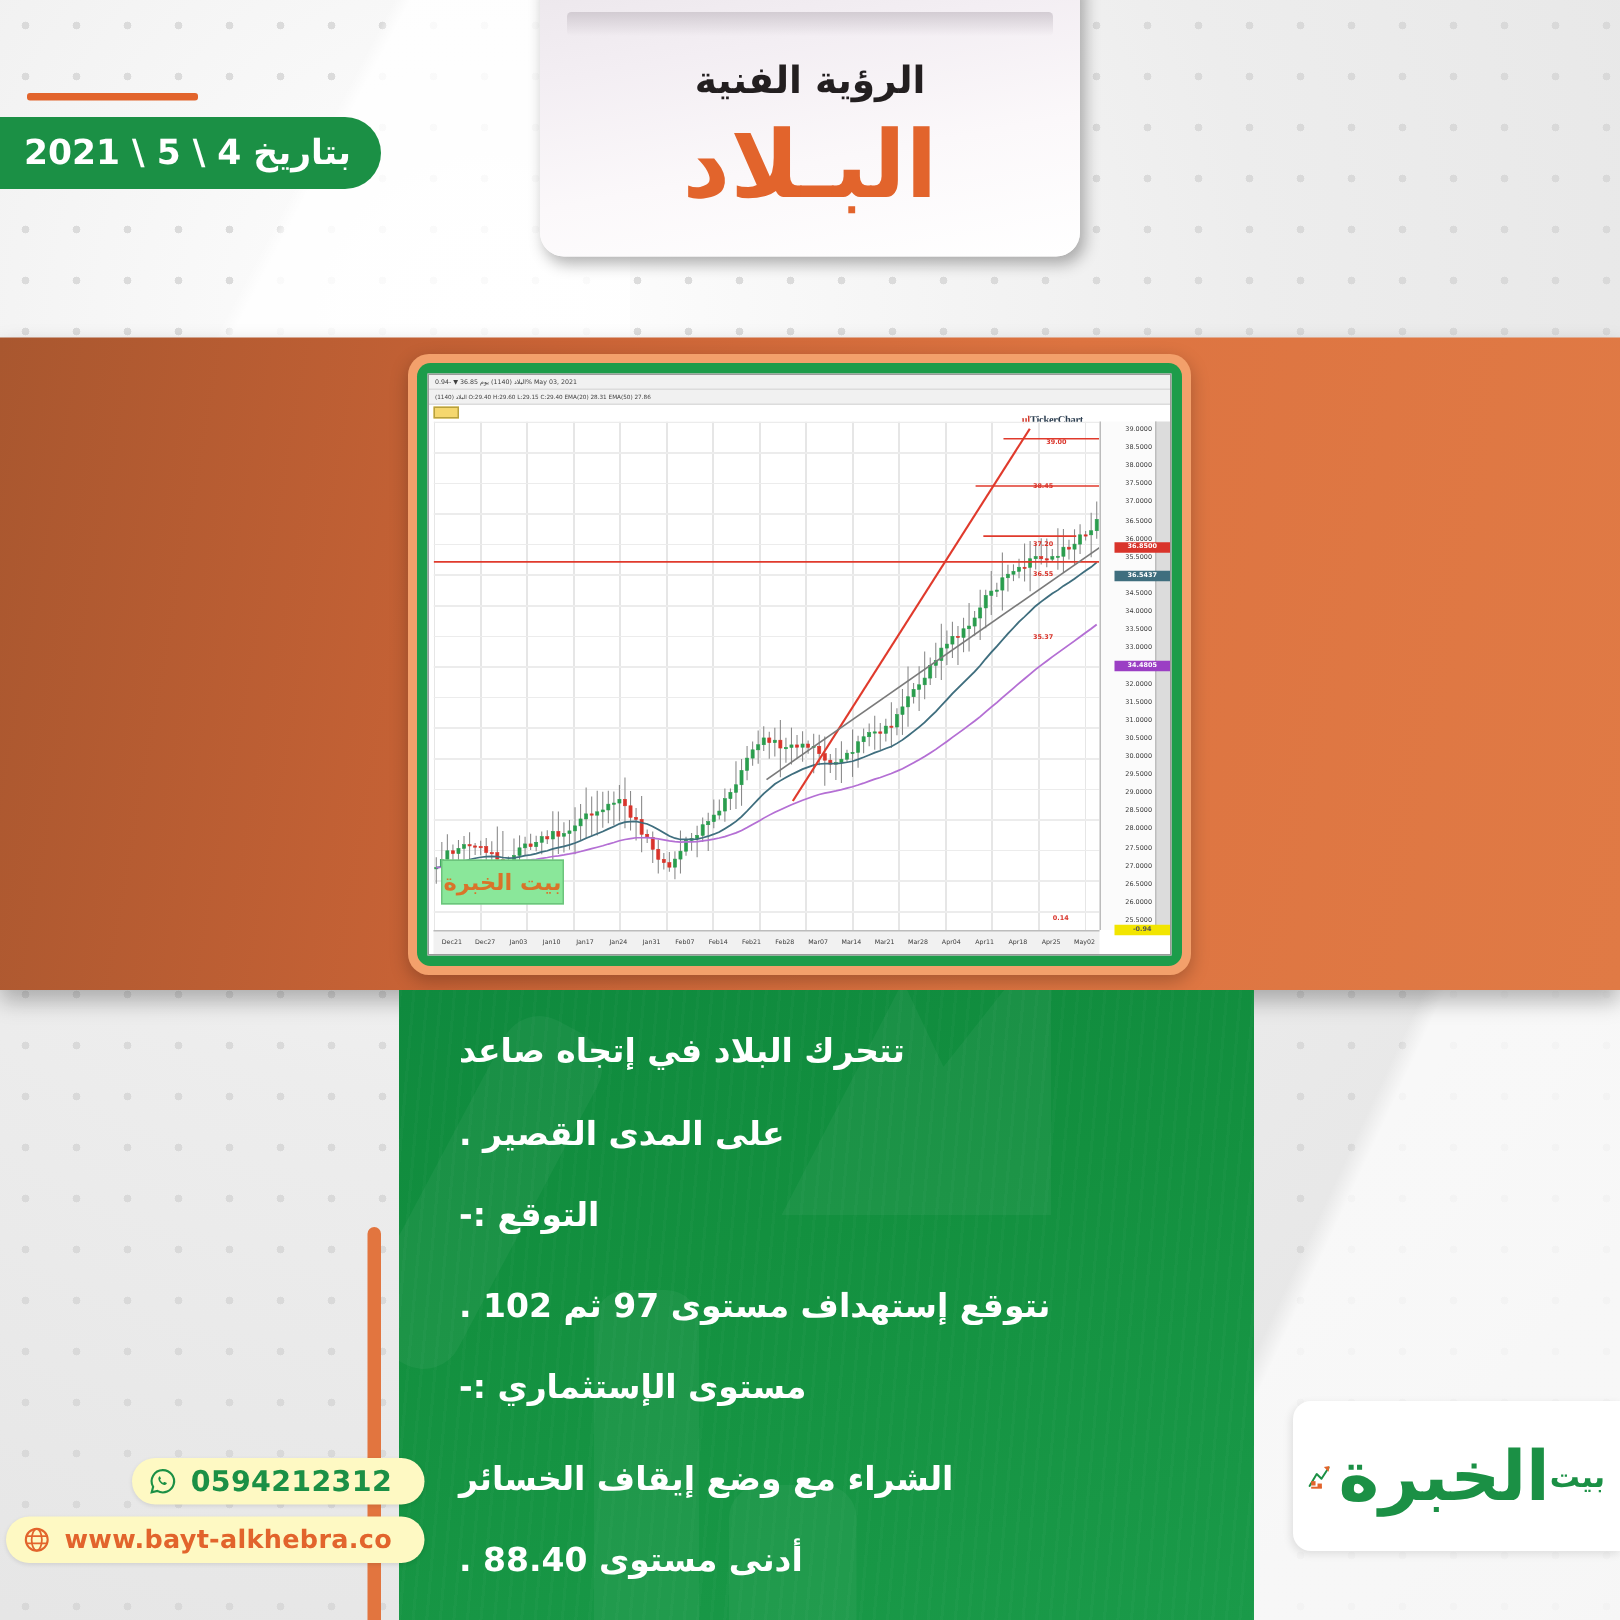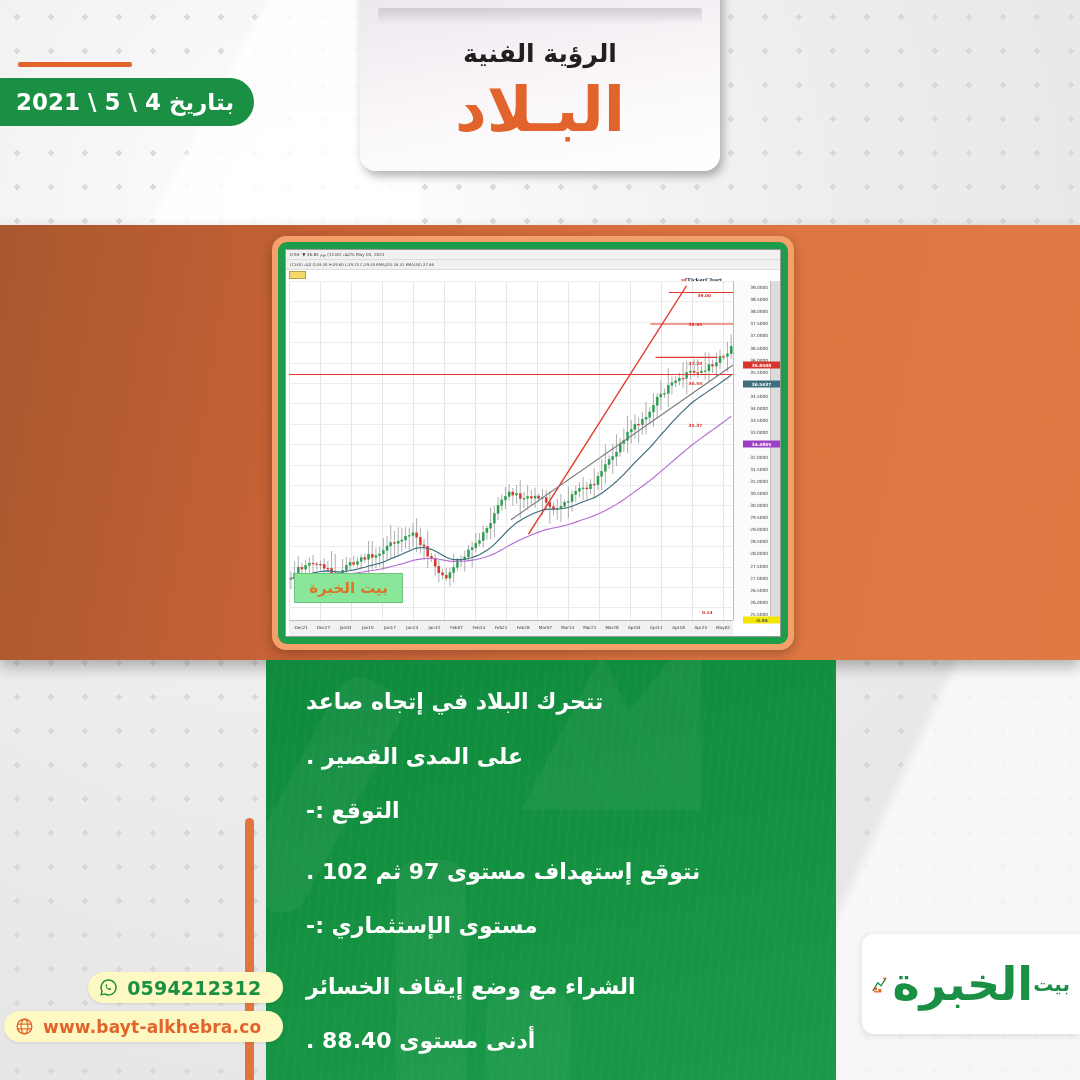--- a/index.html
+++ b/index.html
@@ -163,21 +163,21 @@
 
   
   .anno{
     position:absolute; font-size:4.3px; color:#d9342b; font-weight:bold;
     direction:ltr; z-index:8;
   }
 
   
   .chart-wm{
     position:absolute; left:5px; bottom:17px;
-    width:109px; height:30px; background:#8ae79a;
+    width:82px; height:30px; background:#8ae79a;
     border:1px solid #6cc47c;
     display:flex; align-items:center; justify-content:center;
     color:#d9742a; font-size:15px; font-weight:bold; z-index:7;
   }
 
   
   .green-panel{
     position:absolute; left:266px; top:660px; width:570px; height:420px;
     background:linear-gradient(165deg,#0f8a3e 0%,#13903f 40%,#1a9a49 100%);
     overflow:hidden;

